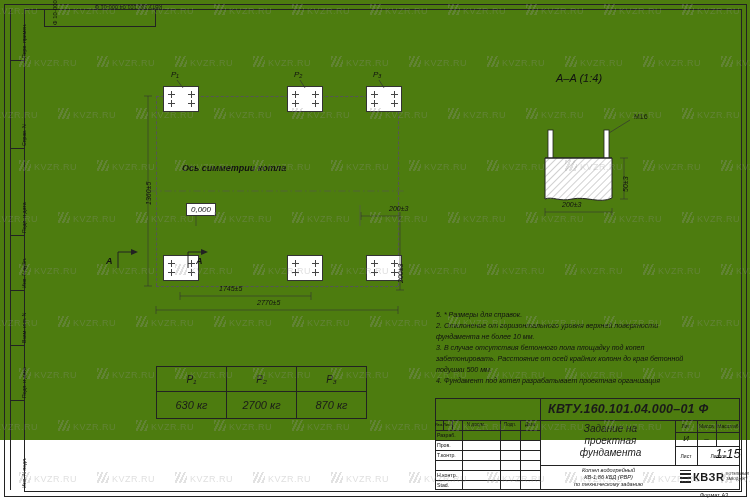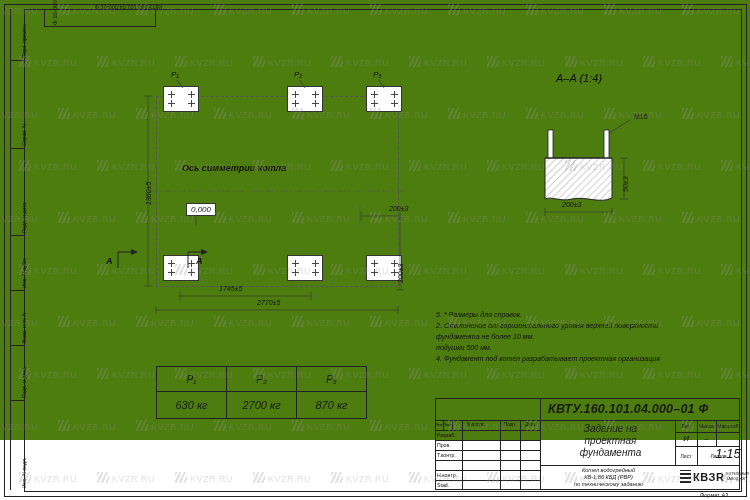--- a/index.html
+++ b/index.html
@@ -241,20 +241,22 @@
   </svg>
 
   <div class="dimtext" style="left:634px;top:113px;font-style:normal;">M16</div>
   <div class="dimtext" style="left:562px;top:201px;">200±3</div>
   <div class="dimtext rot" style="left:622px;top:192px;">50±3</div>
 
   <div class="notetext" style="left:436px;top:310px;width:300px;">
     <div>5. * Размеры для справок.</div>
     <div>2. Отклонение от горизонтального уровня верхней поверхности</div>
     <div>фундамента не более 10 мм.</div>
+    <div>3. В случае отсутствия бетонного пола площадку под копеп</div>
+    <div>забетонировать. Расстояние от осей крайних колонн до края бетонной</div>
     <div>подушки 500 мм.</div>
     <div>4. Фундамент под котел разрабатывает проектная организация</div>
   </div>
 
   <table class="ltable" style="left:156px;top:366px;">
     <tbody>
         <tr class="hrow">
       <td>P₁</td>
       <td>P₂</td>
       <td>P₃</td>

